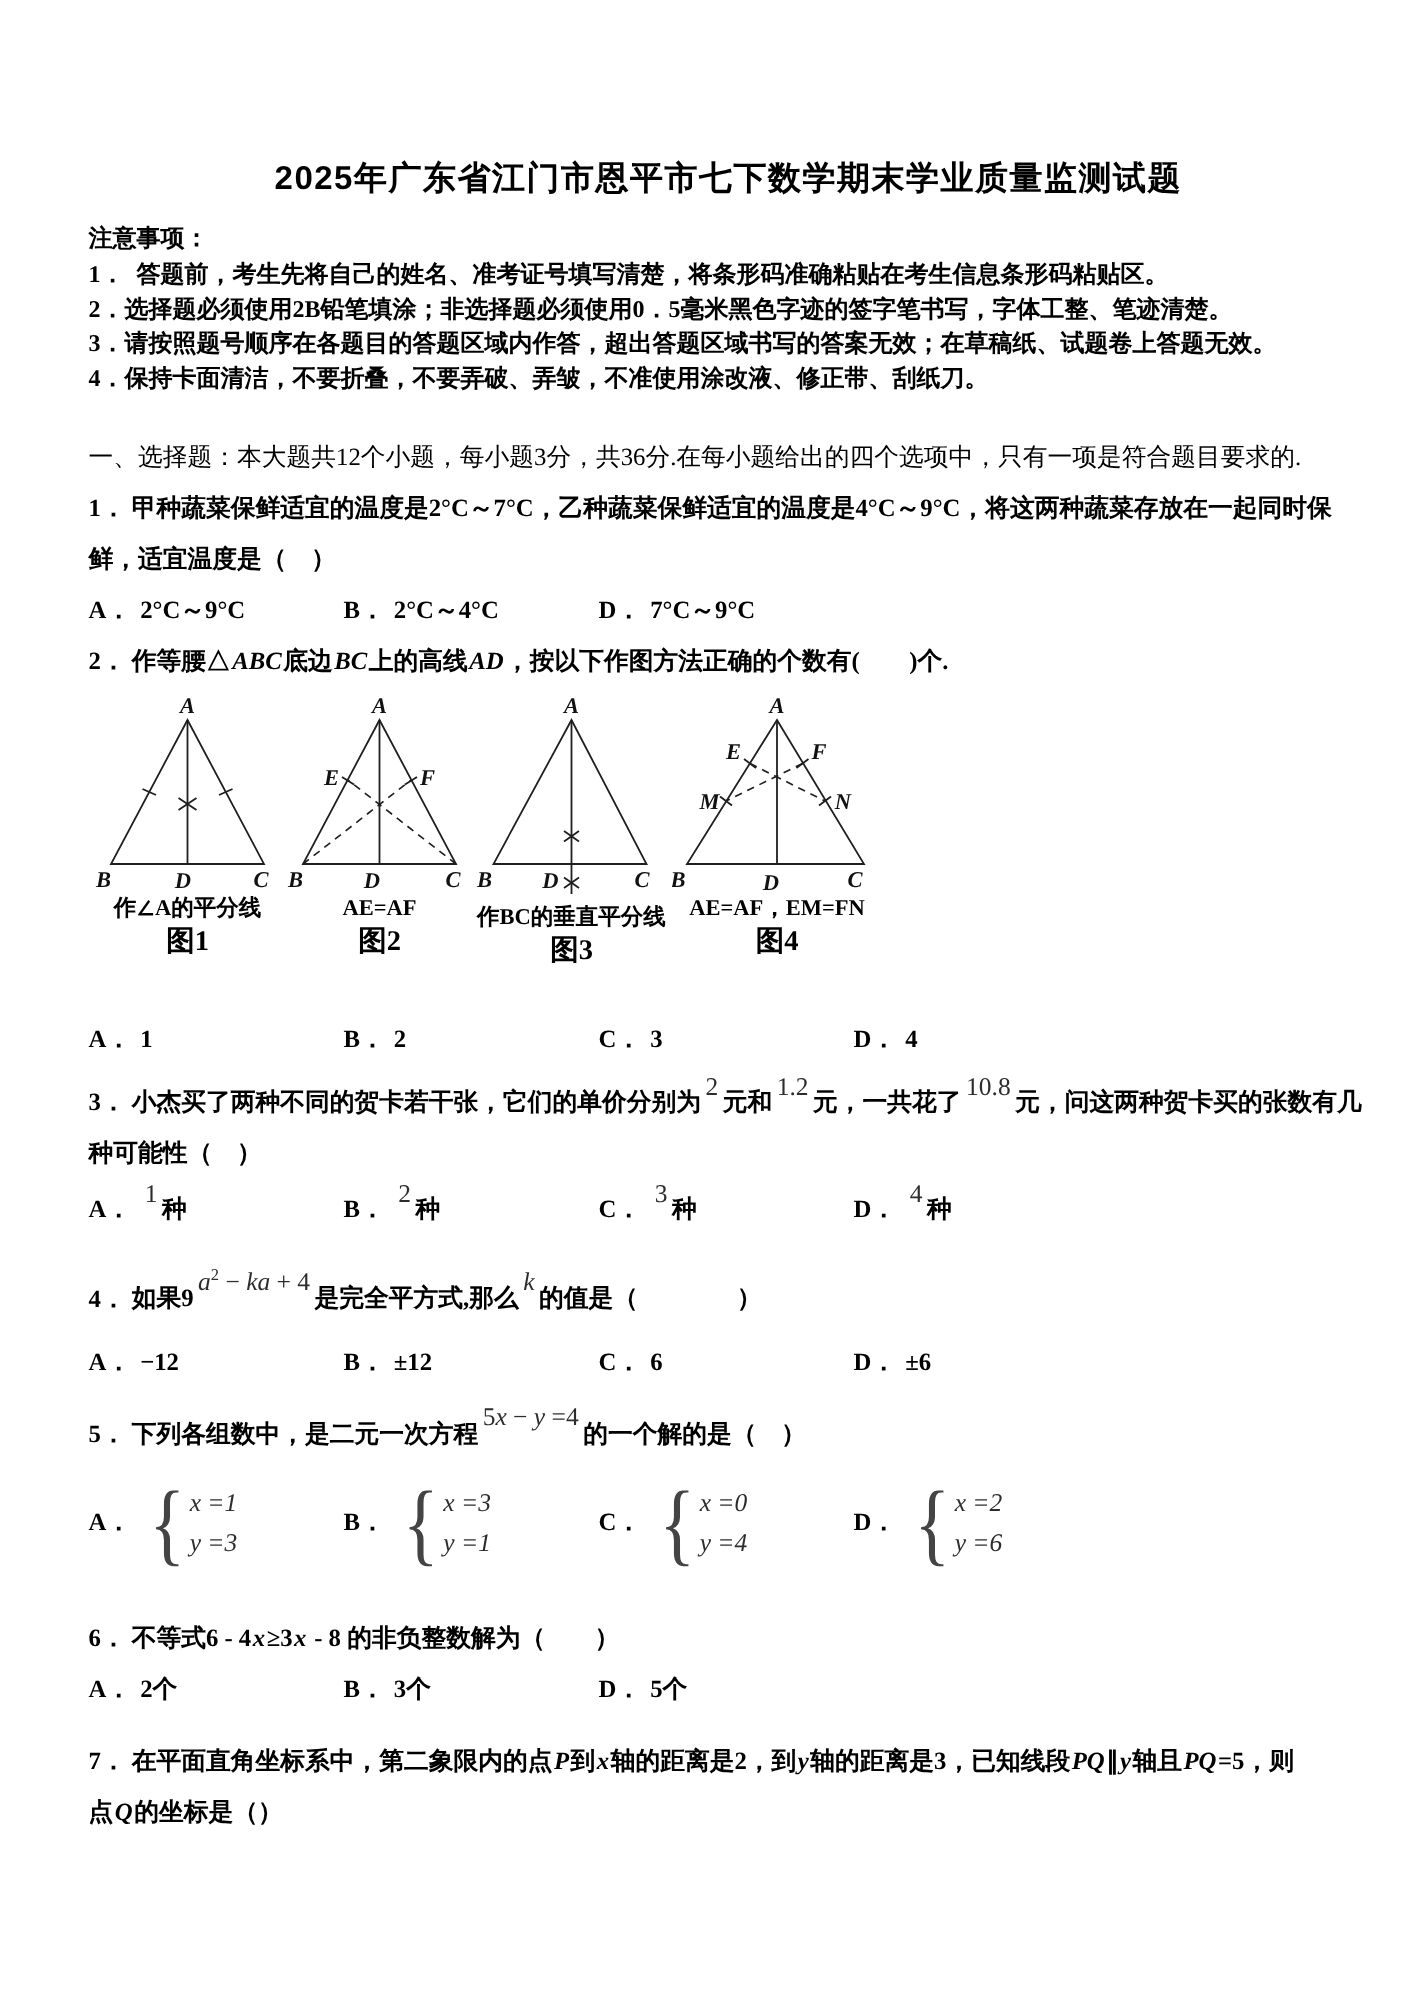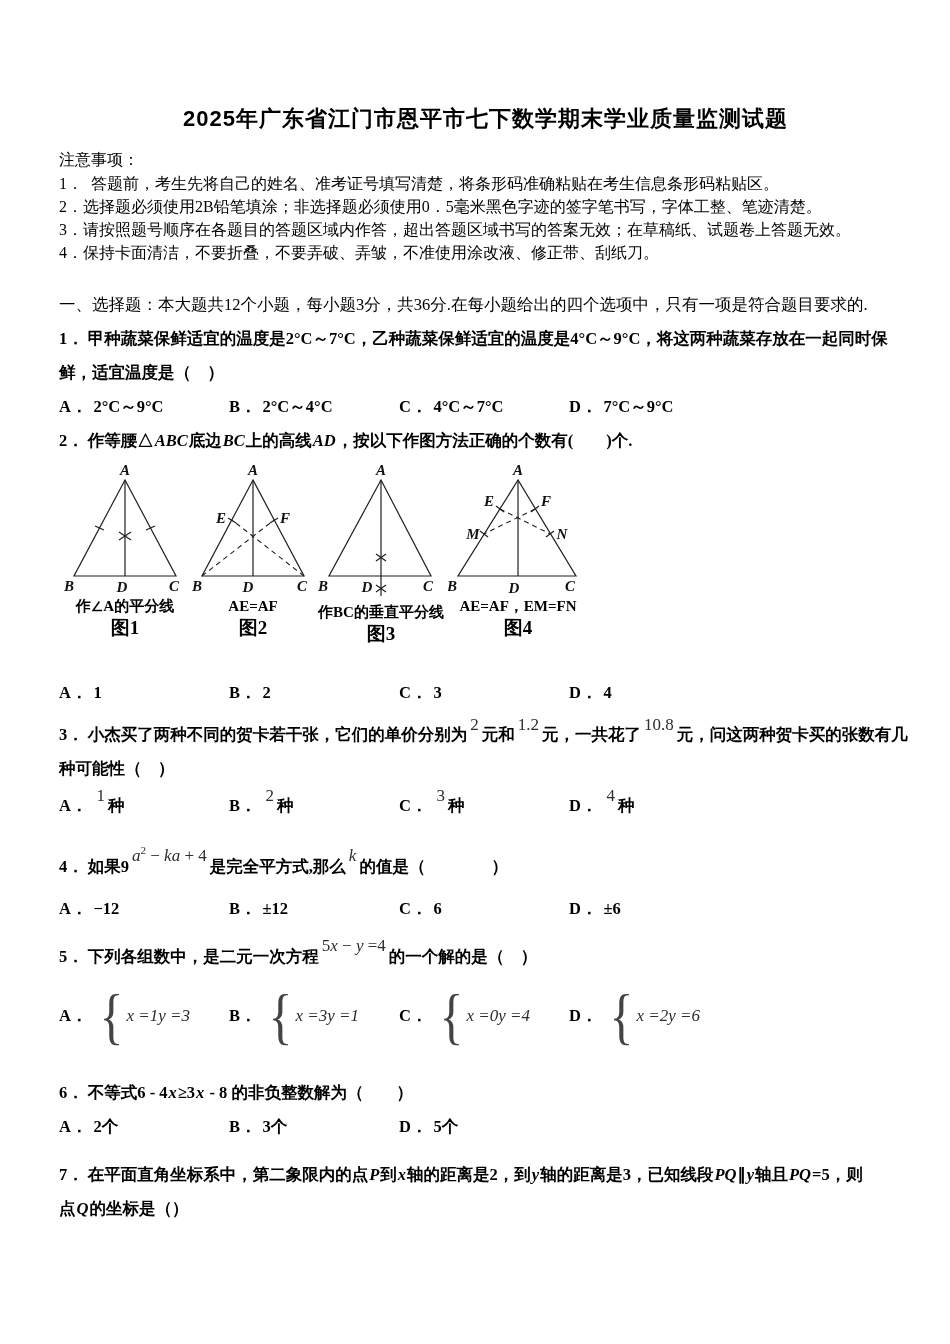--- a/index.html
+++ b/index.html
@@ -7,21 +7,21 @@
   .page {
     width:950px; height:1344px; margin:0 auto; background:#ffffff;
     padding:104px 38px 0 59px; overflow:hidden; position:relative;
     font-family:"Liberation Serif", serif; color:#000;
   }
   .title {
     margin:0 0 14px 0; text-align:center;
     font-family:"Liberation Sans", sans-serif;
     font-size:22px; font-weight:700; letter-spacing:1px;
   }
-  .notices { font-weight:400; }
+  .notices { font-weight:700; }
   .notice-label { font-size:16px; line-height:24px; }
   .notice-item { font-size:16px; line-height:23px; white-space:pre-wrap; }
   .heading { margin-top:24px; font-size:16.5px; font-weight:400; line-height:34px; }
   .q { font-size:16.5px; font-weight:700; }
   .q p { margin:0; line-height:34px; }
   .qno { margin-right:4px; }
   .bi { font-style:italic; padding:0 1px; }
   
   .rm {
     position:relative; top:-0.6em; padding:0 3px;
@@ -37,21 +37,21 @@
   .tall { line-height:40px; }
   
   .sysrow { margin-top:6px; height:72px; align-items:center; }
   .sysopt { display:flex; align-items:center; }
   .sys { display:inline-flex; align-items:center; margin-left:6px; }
   .brace {
     font-family:"Liberation Serif", serif; font-weight:400;
     font-size:50px; line-height:50px; color:#444;
     transform:scaleY(1.22); margin-right:3px;
   }
-  .vals { display:flex; flex-direction:row;text-align:center; }
+  .vals { display:flex; flex-direction:column;text-align:center; }
   .vals span {
     font-family:"Liberation Serif", serif; font-style:italic; font-weight:400;
     font-size:17px; line-height:27px; color:#2d2d2d; white-space:pre;
   }
   
   .figrow { display:flex; margin:4px 0 0 2px; }
   .fig { width:128px; text-align:center; }
   .fig.wide { width:146px; }
   .fig svg { display:block; margin:0 auto; }
   .figcap { font-size:15px; font-weight:700; line-height:20px; white-space:nowrap; }
@@ -78,21 +78,20 @@
   </div>
 
   <div class="heading">一、选择题：本大题共12个小题，每小题3分，共36分.在每小题给出的四个选项中，只有一项是符合题目要求的.</div>
 
   <div class="q">
     <p><span class="qno">1．</span><span>甲种蔬菜保鲜适宜的温度是2°C～7°C，乙种蔬菜保鲜适宜的温度是4°C～9°C，将这两种蔬菜存放在一起同时保</span></p>
     <p>鲜，适宜温度是（　）</p>
     <div class="opts">
       <div class="opt"><b class="ol">A．</b><span>2°C～9°C</span></div>
       <div class="opt"><b class="ol">B．</b><span>2°C～4°C</span></div>
-      <div class="opt"><b class="ol">C．</b><span>4°C～7°C</span></div>
       <div class="opt"><b class="ol">D．</b><span>7°C～9°C</span></div>
     </div>
   </div>
 
   <div class="q">
     <p><span class="qno">2．</span><span>作等腰△</span><span class="bi">ABC</span><span>底边</span><span class="bi">BC</span><span>上的高线</span><span class="bi">AD</span><span>，按以下作图方法正确的个数有(　　)个.</span></p>
 
     <div class="figrow">
 
       <div class="fig">

